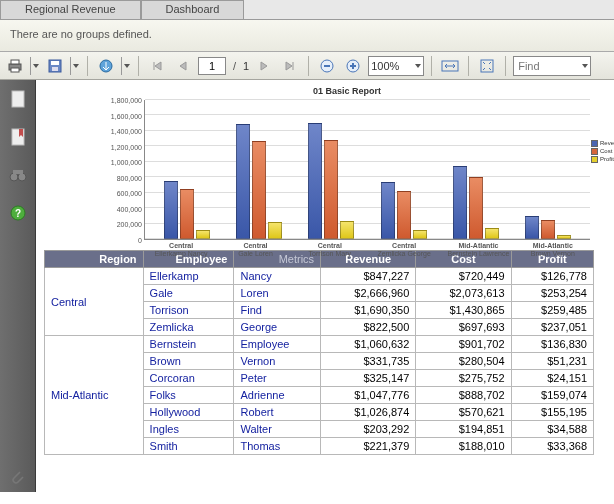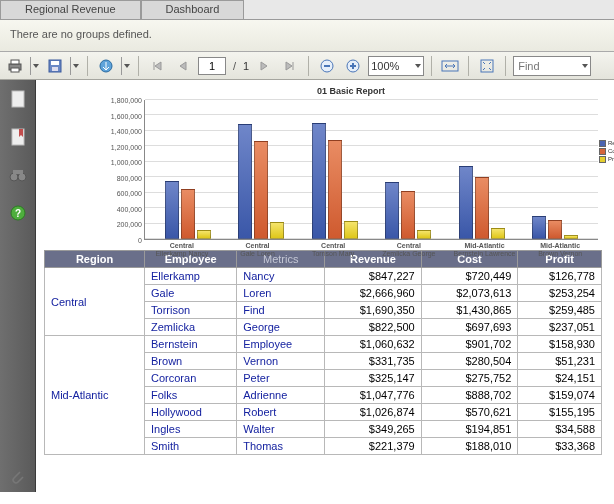--- a/index.html
+++ b/index.html
@@ -128,21 +128,21 @@
     left:6px;
     bottom:4px;
     width:22px;height:22px;
     display:flex;align-items:center;justify-content:center;
     cursor:pointer;
   }
 
   .report {
     flex: 1;
     overflow: auto;
-    padding: 2px 12px 0 8px;
+    padding: 2px 20px 0 8px;
     background: #fff;
   }
 
   
   .chart-wrap {
     position: relative;
     height: 162px;
     margin: 0 4px 6px 60px;
   }
   .chart-title {
@@ -225,21 +225,21 @@
     border-collapse: collapse;
     width: 100%;
     font-size: 11px;
   }
   table.data th {
     background: #6a6f8a;
     color: #fff;
     font-weight: bold;
     border: 1px solid #9a9a9a;
     padding: 2px 6px;
-    text-align: center;
+    text-align: right;
   }
   table.data th.metrics {
     color: #c5c8d6;
     font-weight: normal;
   }
   table.data th.num { text-align: center; }
   table.data td {
     border: 1px solid #b8b8b8;
     padding: 2px 6px;
     color: #1522a0;
@@ -521,21 +521,21 @@
             <td class="num">$822,500</td>
             <td class="num">$697,693</td>
             <td class="num">$237,051</td>
           </tr>
           <tr>
             <td class="region" rowspan="7">Mid-Atlantic</td>
             <td>Bernstein</td>
             <td>Employee</td>
             <td class="num">$1,060,632</td>
             <td class="num">$901,702</td>
-            <td class="num">$158,930</td>
+            <td class="num">$136,830</td>
           </tr>
           <tr>
             <td>Brown</td>
             <td>Vernon</td>
             <td class="num">$331,735</td>
             <td class="num">$280,504</td>
             <td class="num">$51,231</td>
           </tr>
           <tr>
             <td>Corcoran</td>
@@ -554,21 +554,21 @@
           <tr>
             <td>Hollywood</td>
             <td>Robert</td>
             <td class="num">$1,026,874</td>
             <td class="num">$570,621</td>
             <td class="num">$155,195</td>
           </tr>
           <tr>
             <td>Ingles</td>
             <td>Walter</td>
-            <td class="num">$349,265</td>
+            <td class="num">$203,292</td>
             <td class="num">$194,851</td>
             <td class="num">$34,588</td>
           </tr>
           <tr>
             <td>Smith</td>
             <td>Thomas</td>
             <td class="num">$221,379</td>
             <td class="num">$188,010</td>
             <td class="num">$33,368</td>
           </tr>

